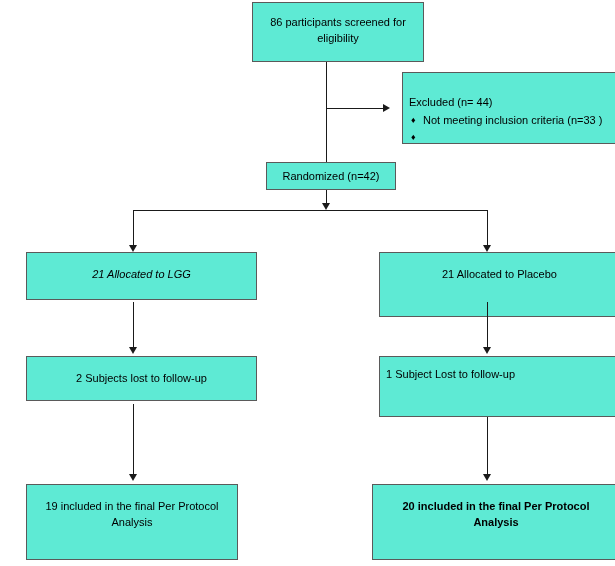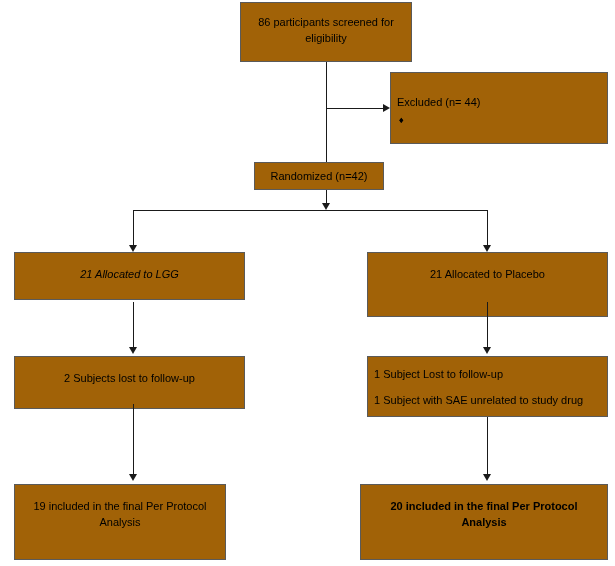--- a/index.html
+++ b/index.html
@@ -12,24 +12,25 @@
     width: 615px;
     height: 566px;
     background: #ffffff;
     font-family: "Liberation Sans", sans-serif;
     overflow: hidden;
   }
   .box {
     position: absolute;
     box-sizing: border-box;
     border: 1px solid #5a5a5a;
-    background: #a16207;
+    background: #5eead4;
     font-size: 11px;
     color: #000000;
     line-height: 1.45;
+    margin-left: 12px;
   }
   .box.center-text {
     display: flex;
     align-items: flex-start;
     justify-content: center;
     text-align: center;
   }
   .box .inner {
     padding: 0 6px;
   }
@@ -100,20 +101,21 @@
 
   <div class="line-h" style="left:326px; top:108px; width:57px;"></div>
   <div class="arrow-right" style="left:383px; top:104px;"></div>
 
   <div class="box" style="left:390px; top:72px; width:218px; height:72px; padding-top:22px;">
     <div class="inner">
       <span class="excl-title">Excluded  (n= 44)</span>
       <ul class="excl-list">
         <li>
           <span class="bullet">♦</span>
+          <span>Not meeting inclusion criteria (n=33  )</span>
         </li>
         <li>
           <span class="bullet">♦</span>
         </li>
       </ul>
     </div>
   </div>
 
   <div class="box center-text" style="left:254px; top:162px; width:130px; height:28px; padding-top:6px;">
     <span class="inner">Randomized (n=42)</span>
@@ -137,28 +139,27 @@
   <div class="box center-text" style="left:367px; top:252px; width:241px; height:65px; padding-top:14px;">
     <span class="inner">21 Allocated to Placebo</span>
   </div>
 
   <div class="line-v" style="left:133px; top:302px; height:47px;"></div>
   <div class="arrow-down" style="left:129px; top:347px;"></div>
 
   <div class="line-v" style="left:487px; top:302px; height:47px;"></div>
   <div class="arrow-down" style="left:483px; top:347px;"></div>
 
-  <div class="box center-text" style="left:14px; top:356px; width:231px; height:53px; padding-top:14px;">
+  <div class="box center-text" style="left:14px; top:356px; width:231px; height:45px; padding-top:14px;">
     <span class="inner">2 Subjects lost to follow-up</span>
   </div>
 
   <div class="box" style="left:367px; top:356px; width:241px; height:61px; padding-top:10px; ">
     <div class="inner">
       <div>1 Subject Lost to follow-up</div>
-      <div class="line2">1 Subject with SAE unrelated to study drug</div>
     </div>
   </div>
 
   <div class="line-v" style="left:133px; top:404px; height:72px;"></div>
   <div class="arrow-down" style="left:129px; top:474px;"></div>
 
   <div class="line-v" style="left:487px; top:417px; height:59px;"></div>
   <div class="arrow-down" style="left:483px; top:474px;"></div>
 
   <div class="box center-text" style="left:14px; top:484px; width:212px; height:76px; padding-top:14px;">

